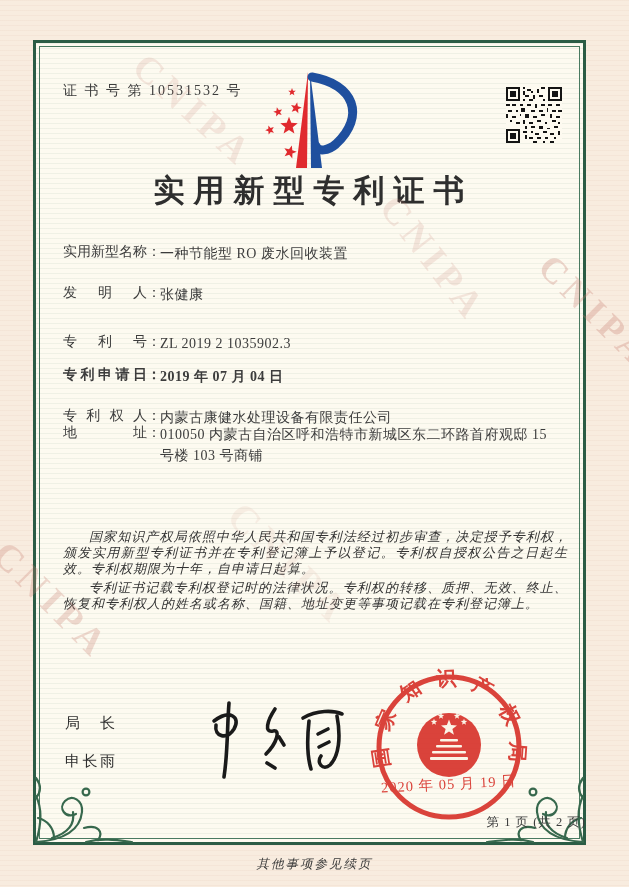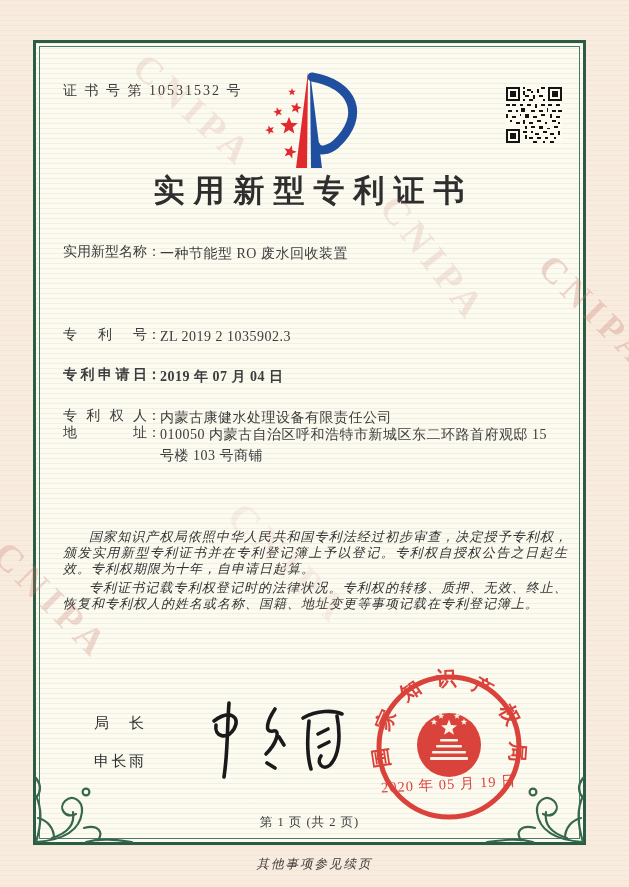--- a/index.html
+++ b/index.html
@@ -51,23 +51,23 @@
   .fcolon{display:inline-block;width:13px;vertical-align:top;}
   .fvalue{display:inline-block;width:400px;vertical-align:top;line-height:21px;letter-spacing:0.5px;}
   .fpair2{position:absolute;left:257px;top:0;}
   .paras{
     position:absolute;left:63px;top:506px;width:505px;
     font-size:13px;line-height:16px;color:#333;
     font-style:italic;letter-spacing:1px;margin-top:23px;
   }
   .paras p{margin:0 0 3px 0;text-indent:2em;text-align:justify;}
   .officer{position:absolute;left:65px;top:714px;font-size:15px;color:#2e2e2e;font-style:normal;}
-  .officer .row{display:block;width:50px;text-align:justify;text-align-last:justify;margin-bottom:19px;margin-left:29px;}
+  .officer .row{display:block;width:50px;text-align:justify;text-align-last:justify;margin-bottom:19px;}
   .pageinfo{
-    position:absolute;left:33px;top:814px;width:553px;text-align:center;
+    position:absolute;left:33px;top:814px;width:553px;text-align:right;
     font-size:12.5px;color:#3c3c3c;letter-spacing:1px;
   }
   .continuation{
     position:absolute;left:0;top:856px;width:629px;text-align:center;
     font-size:12.5px;color:#3a3a3a;font-style:italic;letter-spacing:2px;
   }
   svg{display:block;}
   .abs{position:absolute;}
 </style>
 </head>
@@ -124,21 +124,24 @@
                M9,23h2v1h-2z M13,23h1v1h-1z M15,24h2v1h-2z M19,23h2v1h-2z M23,24h2v1h-2z M27,23h1v2h-1z
                M10,25h1v2h-1z M12,26h2v1h-2z M16,26h2v1h-2z M20,26h2v1h-2z M25,26h1v1h-1z M14,28h2v1h-2z M19,28h1v1h-1z M23,28h2v1h-2z"></path>
     </g>
   </svg>
 
   <h1 class="title">实用新型专利证书</h1>
 
   <div class="field" style="top:243px;">
     <span class="flabel">实用新型名称</span><span class="fcolon">：</span><span class="fvalue">一种节能型 RO 废水回收装置</span>
   </div>
-  <div class="field" style="top:326px;">
+  <div class="field" style="top:284px;">
+    <span class="flabel">发明人</span><span class="fcolon">：</span><span class="fvalue">张健康</span>
+  </div>
+  <div class="field" style="top:333px;">
     <span class="flabel">专利号</span><span class="fcolon">：</span><span class="fvalue">ZL 2019 2 1035902.3</span>
   </div>
   <div class="field" style="top:366px;font-weight:bold;">
     <span class="flabel">专利申请日</span><span class="fcolon">：</span><span class="fvalue">2019 年 07 月 04 日</span>
   </div>
   <div class="field" style="top:407px;">
     <span class="flabel">专利权人</span><span class="fcolon">：</span><span class="fvalue">内蒙古康健水处理设备有限责任公司</span>
   </div>
   <div class="field" style="top:424px;font-family:Liberation Serif, serif;">
     <span class="flabel">地址</span><span class="fcolon">：</span><span class="fvalue">010050  内蒙古自治区呼和浩特市新城区东二环路首府观邸 15 号楼 103 号商铺</span>

